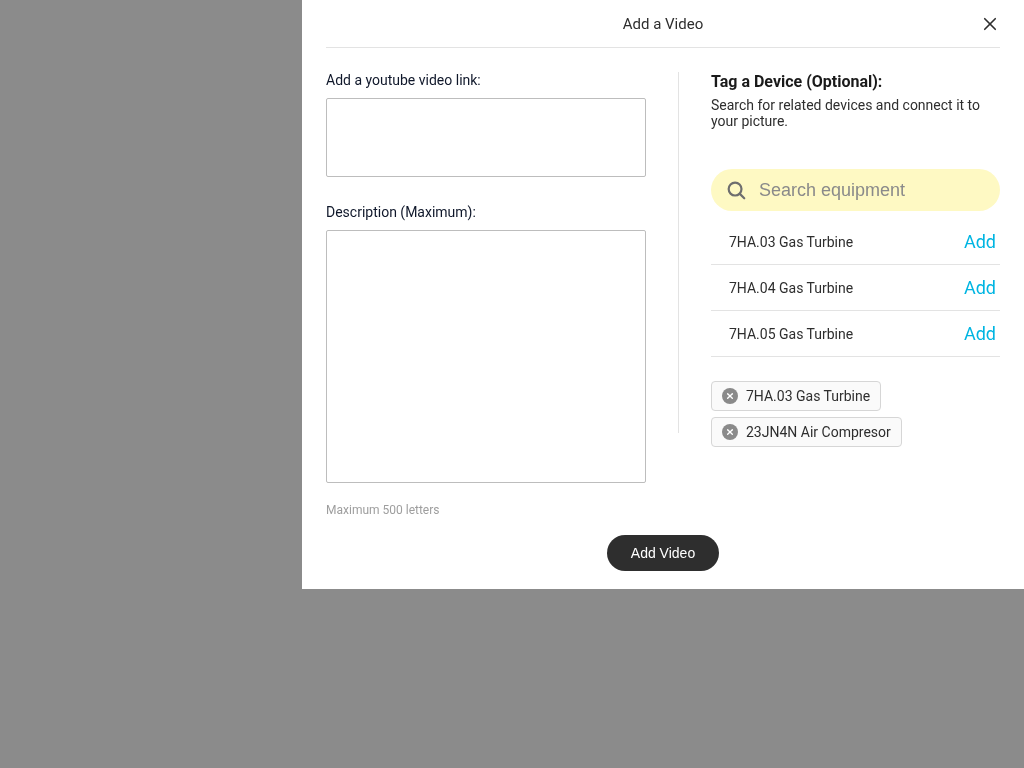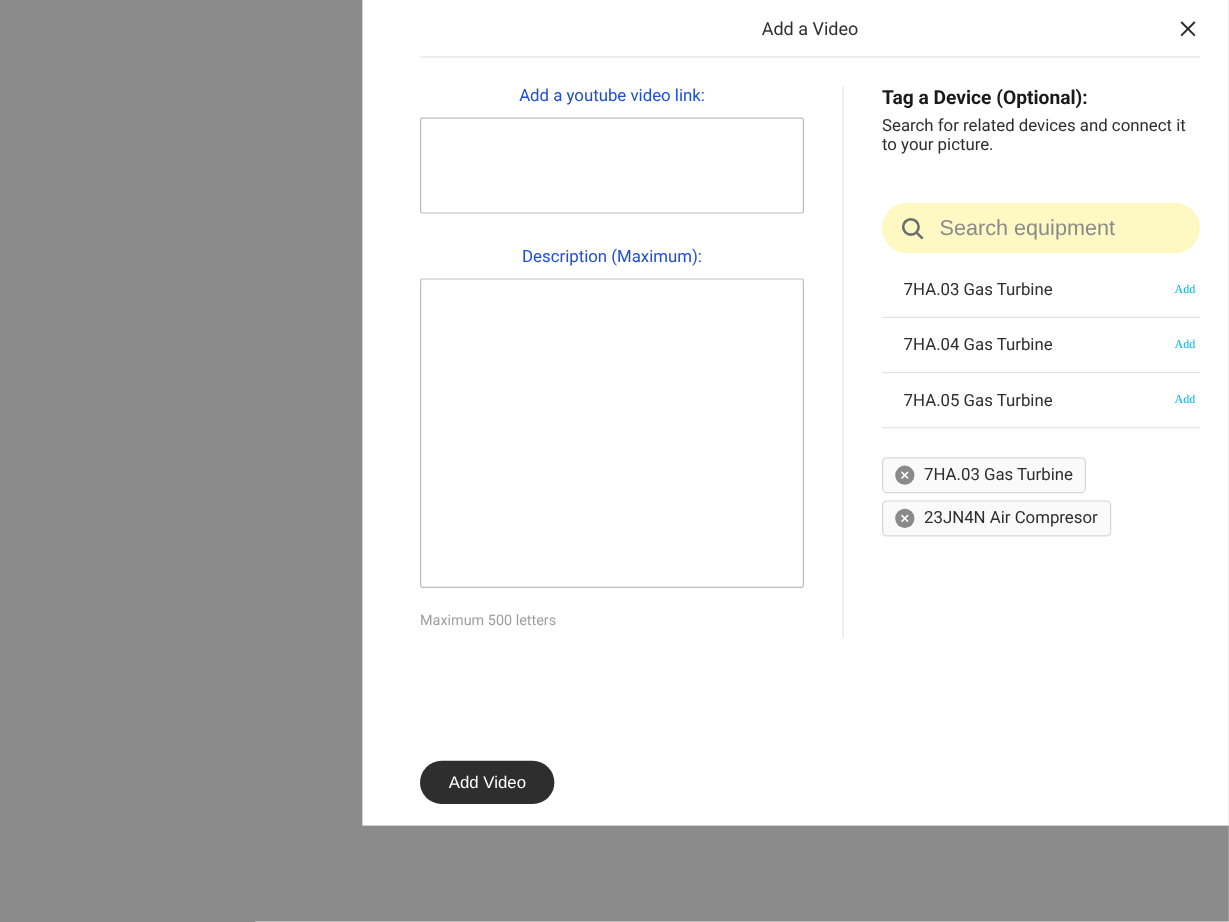--- a/index.html
+++ b/index.html
@@ -1,45 +1,45 @@
 <!DOCTYPE html>
 <html><head>
 <meta charset="utf-8">
 <style>
   * { box-sizing: border-box; margin: 0; padding: 0; }
   html, body { width: 1024px; height: 768px; font-family: -apple-system, BlinkMacSystemFont, "Segoe UI", Roboto, Arial, sans-serif; overflow: hidden; }
   .backdrop { position: absolute; inset: 0; background: #8b8b8b; }
-  .panel { position: absolute; top: 0; right: 0; width: 722px; height: 688px; background: #fff; display: flex; flex-direction: column; padding-left: 24px; }
+  .panel { position: absolute; top: 0; right: 0; width: 722px; height: 589px; background: #fff; display: flex; flex-direction: column; }
   .header { height: 48px; display: flex; align-items: center; justify-content: center; position: relative; border-bottom: 1px solid #e3e3e3; margin: 0 24px; }
   .header-title { font-size: 15px; color: #2e2e2e; font-weight: 400; }
   .close-btn { position: absolute; right: 0; top: 50%; transform: translateY(-50%); width: 20px; height: 20px; display: flex; align-items: center; justify-content: center; cursor: pointer; color: #2e2e2e; }
   .body { flex: 1; display: flex; gap: 32px; padding: 24px 24px 0 24px; overflow: hidden; }
   .left-col { width: 320px; display: flex; flex-direction: column; }
-  .field-label { font-size: 14px; color: #1d4ed8; margin-bottom: 10px; text-align: center; }
+  .field-label { font-size: 14px; color: #0f172a; margin-bottom: 10px; }
   .link-input { width: 100%; height: 80px; border: 1px solid #bdbdbd; border-radius: 2px; background: #fff; resize: none; font-size: 14px; padding: 8px; font-family: inherit; }
   .spacer { height: 28px; }
   .desc-input { width: 100%; height: 258px; border: 1px solid #bdbdbd; border-radius: 2px; background: #fff; resize: none; font-size: 14px; padding: 8px; font-family: inherit; }
   .helper { font-size: 12px; color: #9e9e9e; margin-top: 20px; }
   .divider-v { width: 1px; background: #e3e3e3; align-self: stretch; margin-bottom: 84px; }
   .right-col { flex: 1; display: flex; flex-direction: column; }
   .tag-title { font-size: 16px; font-weight: 700; color: #1a1a1a; margin-bottom: 6px; }
   .tag-sub { font-size: 14px; color: #2e2e2e; margin-bottom: 40px; }
   .search-wrap { position: relative; width: 100%; }
   .search-input { width: 100%; height: 42px; border: none; border-radius: 24px; background: #fef9c3; padding: 0 16px 0 48px; font-size: 18px; color: #6e6e6e; outline: none; }
   .search-input::placeholder { color: #8a8a8a; }
   .search-icon { position: absolute; left: 14px; top: 50%; transform: translateY(-50%); width: 22px; height: 22px; color: #6e6e6e; }
   .results { margin-top: 8px; }
   .result-row { display: flex; align-items: center; justify-content: space-between; height: 46px; border-bottom: 1px solid #e3e3e3; padding: 0 0 0 18px; }
   .result-name { font-size: 14px; color: #2e2e2e; }
-  .add-link { font-size: 10px; color: #00b5e2; cursor: pointer; padding-right: 4px; font-family: Liberation Serif, serif; }
+  .add-link { font-size: 18px; color: #00b5e2; cursor: pointer; padding-right: 4px; }
   .chips { display: flex; flex-wrap: wrap; gap: 6px; margin-top: 24px; }
   .chip { display: inline-flex; align-items: center; gap: 8px; border: 1px solid #d6d6d6; border-radius: 4px; background: #fafafa; padding: 6px 10px; font-size: 14px; color: #2e2e2e; cursor: default; }
   .chip-remove { width: 16px; height: 16px; border-radius: 50%; background: #8a8a8a; display: inline-flex; align-items: center; justify-content: center; color: #fff; cursor: pointer; flex-shrink: 0; }
   .chip-remove svg { width: 8px; height: 8px; }
-  .footer { height: 72px; display: flex; align-items: center; justify-content: flex-start; padding: 0 24px; }
+  .footer { height: 72px; display: flex; align-items: center; justify-content: center; padding: 0 24px; }
   .primary-btn { background: #2e2e2e; color: #fff; border: none; border-radius: 20px; height: 36px; padding: 0 24px; font-size: 14px; font-weight: 500; cursor: pointer; }
 </style>
 </head>
 <body>
 
 <div class="backdrop"></div>
 
 <div class="panel">
 
   <div class="header">

